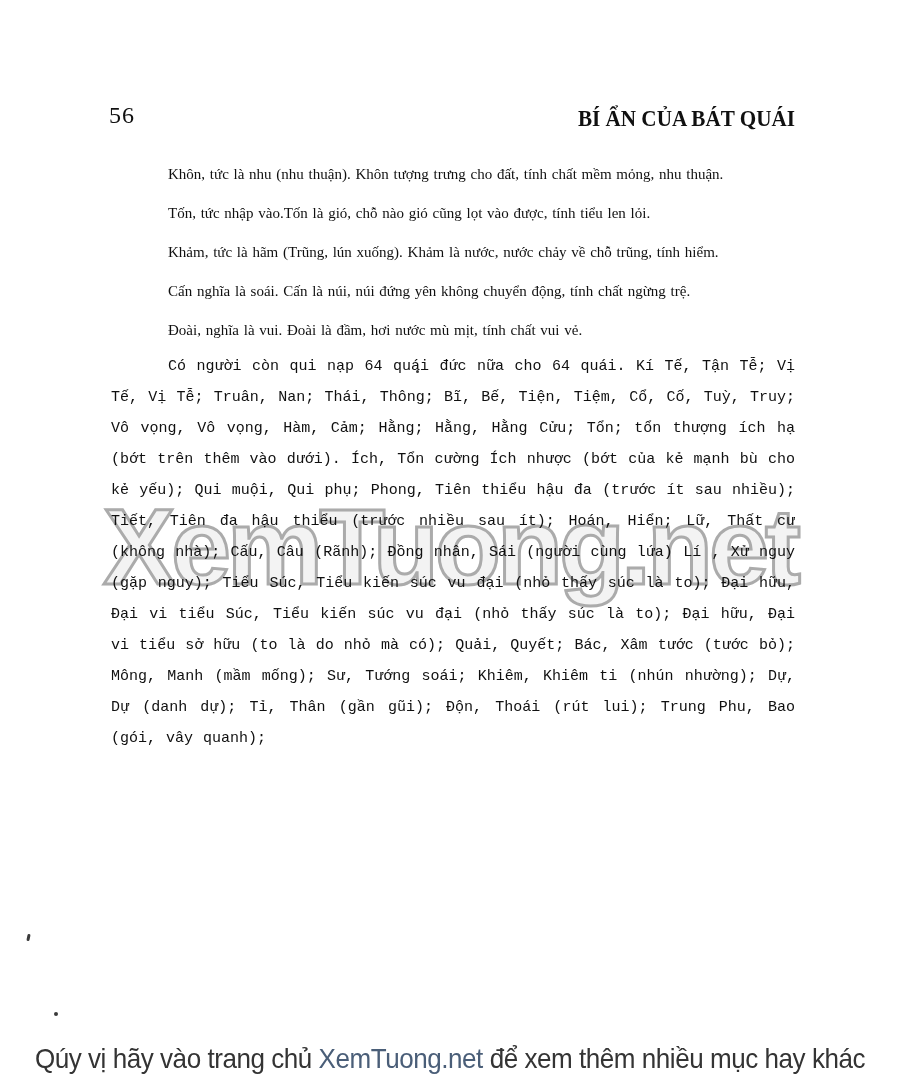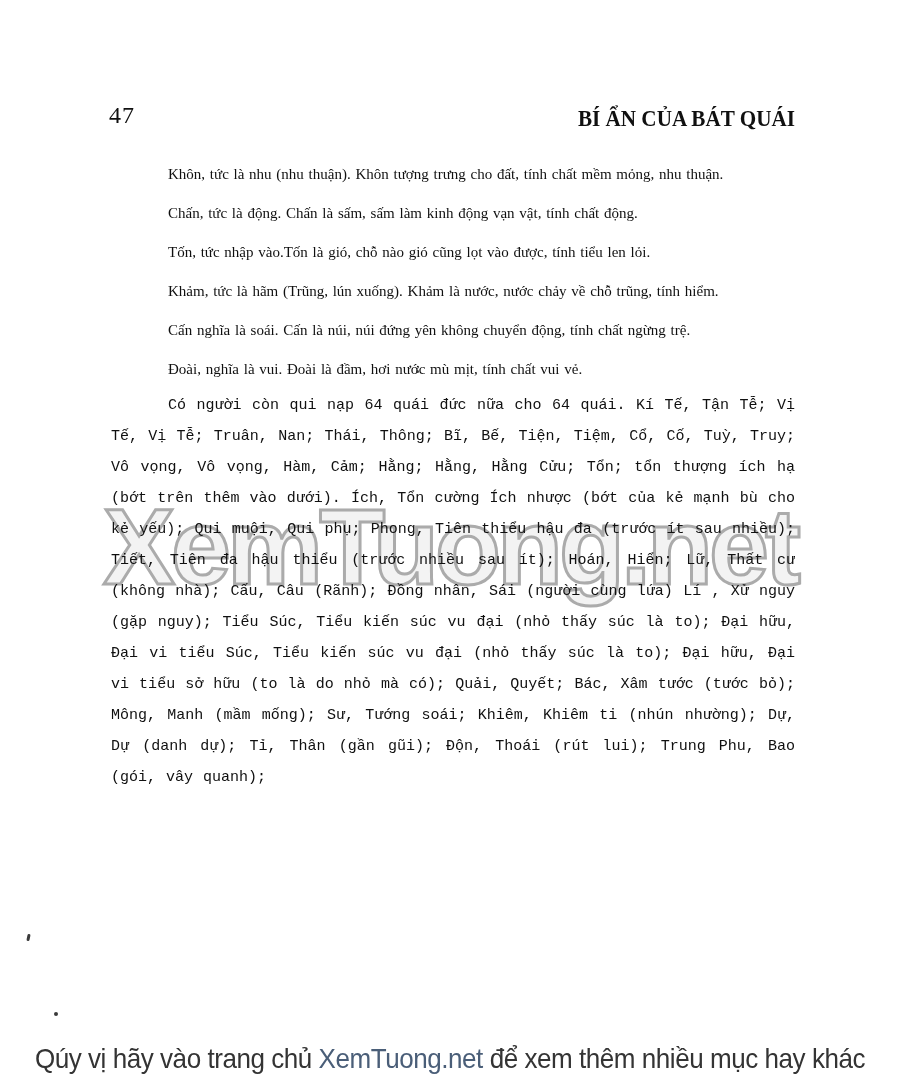--- a/index.html
+++ b/index.html
@@ -62,28 +62,27 @@
   .speck-tick-left{left:27px;top:934px;width:3px;height:7px;border-radius:2px;transform:rotate(12deg);}
   .speck-dot-left{left:54px;top:1012px;width:4px;height:4px;}
 </style>
 </head>
 <body>
 
 <div class="page">
 
   <div class="watermark">XemTuong.net</div>
 
-  <div class="pageno">47</div>
+  <div class="pageno">56</div>
 
   <div class="running-head">BÍ ẨN CỦA BÁT QUÁI</div>
 
   <div class="text-col">
     <div>
         <div class="para">Khôn, tức là nhu (nhu thuận). Khôn tượng trưng cho đất, tính chất mềm mỏng, nhu thuận.</div>
-        <div class="para">Chấn, tức là động. Chấn là sấm, sấm làm kinh động vạn vật, tính chất động.</div>
         <div class="para">Tốn, tức nhập vào.Tốn là gió, chỗ nào gió cũng lọt vào được, tính tiểu len lỏi.</div>
         <div class="para">Khảm, tức là hãm (Trũng, lún xuống). Khảm là nước, nước chảy về chỗ trũng, tính hiểm.</div>
         <div class="para">Cấn nghĩa là soái. Cấn là núi, núi đứng yên không chuyển động, tính chất ngừng trệ.</div>
         <div class="para">Đoài, nghĩa là vui. Đoài là đầm, hơi nước mù mịt, tính chất vui vẻ.</div>
       </div>
     <div class="para para-tight">Có người còn qui nạp 64 quái đức nữa cho 64 quái. Kí Tế, Tận Tễ; Vị Tế, Vị Tễ; Truân, Nan; Thái, Thông; Bĩ, Bế, Tiện, Tiệm, Cổ, Cố, Tuỳ, Truy; Vô vọng, Vô vọng, Hàm, Cảm; Hằng; Hằng, Hằng Cửu; Tổn; tổn thượng ích hạ (bớt trên thêm vào dưới). Ích, Tổn cường Ích nhược (bớt của kẻ mạnh bù cho kẻ yếu); Qui muội, Qui phụ; Phong, Tiên thiểu hậu đa (trước ít sau nhiều); Tiết, Tiên đa hậu thiểu (trước nhiều sau ít); Hoán, Hiển; Lữ, Thất cư (không nhà); Cấu, Câu (Rãnh); Đồng nhân, Sái (người cùng lứa) Lí , Xử nguy (gặp nguy); Tiểu Súc, Tiểu kiến súc vu đại (nhỏ thấy súc là to); Đại hữu, Đại vi tiểu Súc, Tiểu kiến súc vu đại (nhỏ thấy súc là to); Đại hữu, Đại vi tiểu sở hữu (to là do nhỏ mà có); Quải, Quyết; Bác, Xâm tước (tước bỏ); Mông, Manh (mầm mống); Sư, Tướng soái; Khiêm, Khiêm ti (nhún nhường); Dự, Dự (danh dự); Tỉ, Thân (gần gũi); Độn, Thoái (rút lui); Trung Phu, Bao (gói, vây quanh);</div>
   </div>
 
   <div class="speck speck-dot-mid"></div>
   <div class="speck speck-tick-left"></div>

